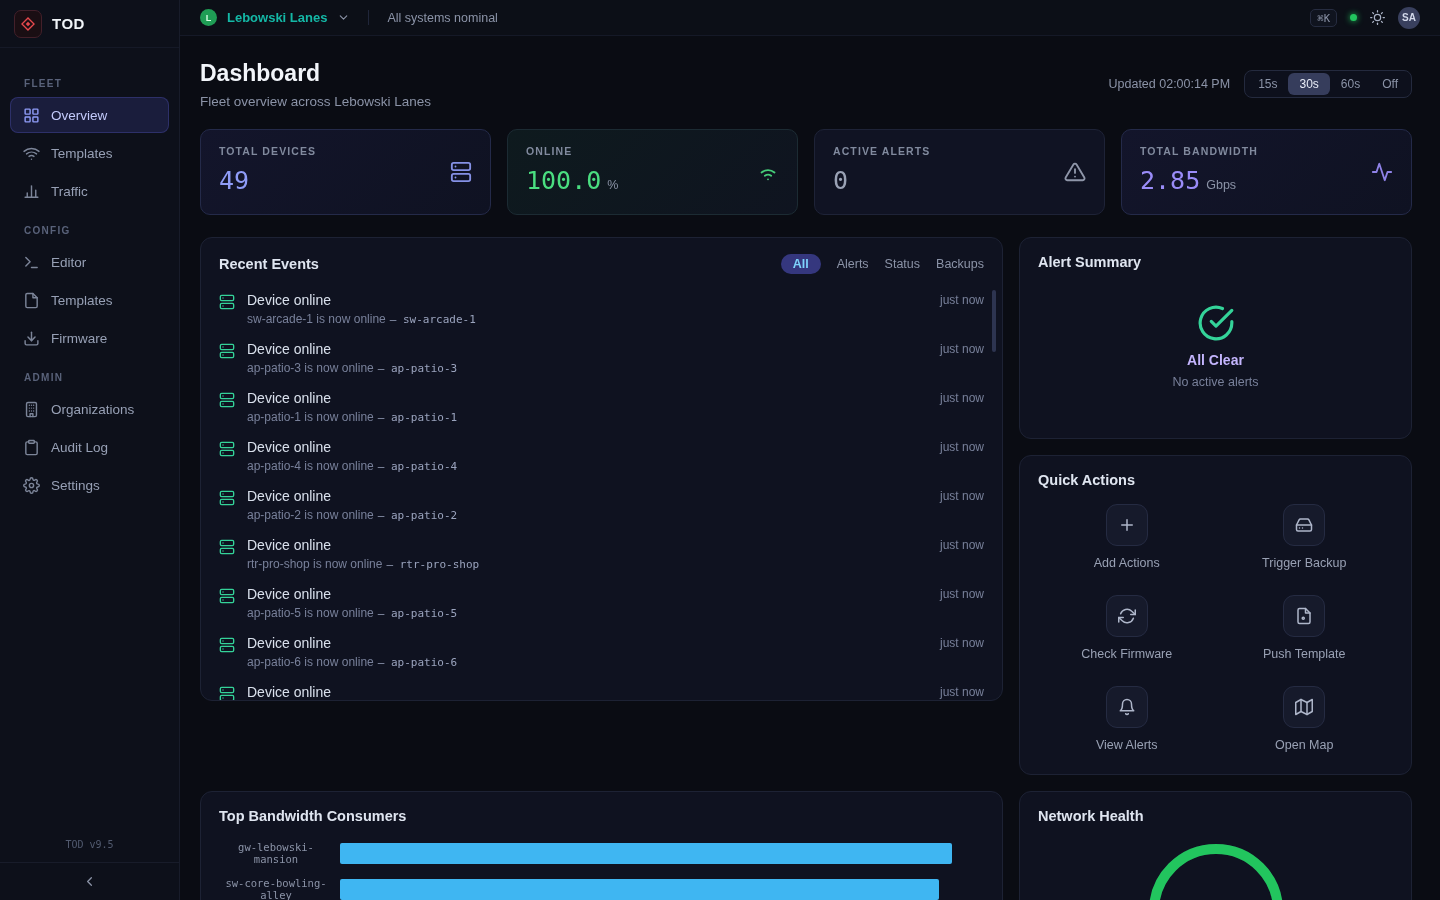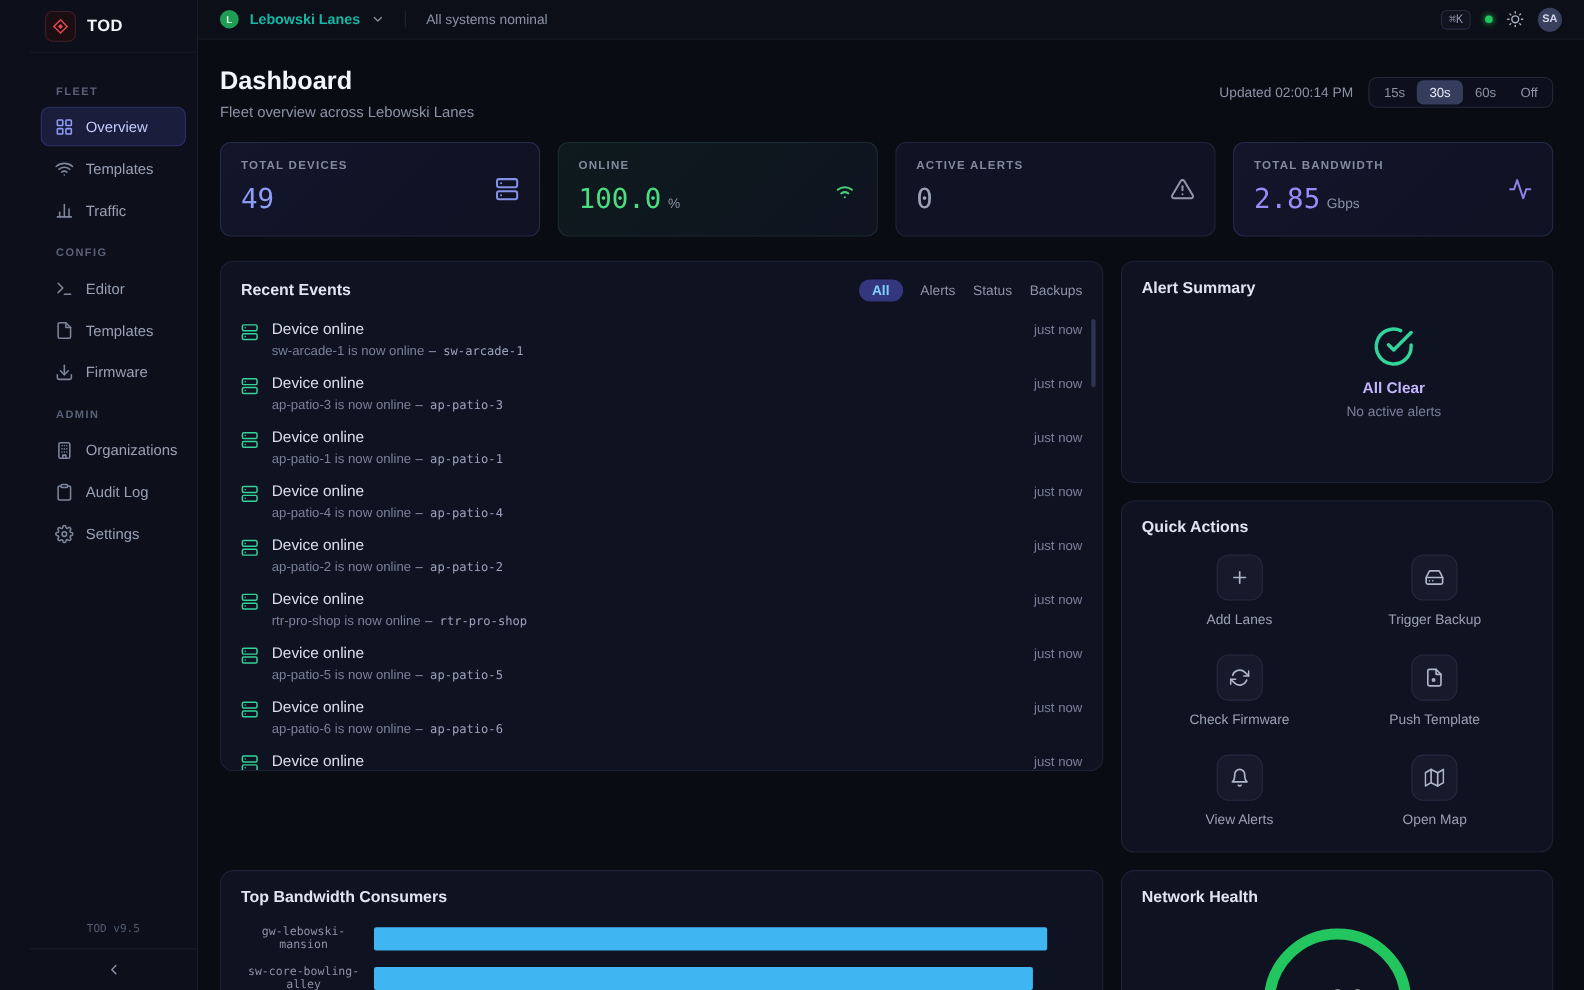--- a/index.html
+++ b/index.html
@@ -2,21 +2,21 @@
 <html><head>
 <meta charset="utf-8">
 <style>
   * { margin:0; padding:0; box-sizing:border-box; }
   html,body { width:1440px; height:900px; overflow:hidden; background:#0a0c13; color:#e2e8f0;
               font-family:"Liberation Sans","DejaVu Sans",sans-serif; }
   svg { display:block; }
 
   
   .sidebar { position:fixed; left:0; top:0; width:180px; height:900px; background:#0d101a;
-             border-right:1px solid #181c2a; display:flex; flex-direction:column; z-index:5;padding-left:27px; }
+             border-right:1px solid #181c2a; display:flex; flex-direction:column; z-index:5; }
   .sb-header { display:flex; align-items:center; gap:10px; height:48px; padding:0 14px;
                border-bottom:1px solid #151927; flex:0 0 48px; }
   .logo-box { width:28px; height:28px; border-radius:7px; background:#1a0e13; border:1px solid #43202a;
               display:flex; align-items:center; justify-content:center; color:#e5484d; }
   .logo-text { font-weight:700; font-size:15px; letter-spacing:.5px; color:#f1f5f9; }
   nav.sb-nav { flex:1; padding-top:14px; overflow:hidden; }
   .sb-section { font-size:10px; font-weight:700; letter-spacing:1.3px; color:#59627a; margin:16px 0 8px 24px; }
   .sb-item { display:flex; align-items:center; gap:11px; height:36px; margin:2px 10px; padding:0 12px;
              border-radius:8px; border:1px solid transparent; color:#97a0b5; font-size:13.5px; cursor:pointer; }
   .sb-item .nav-ic { color:#7c8599; }
@@ -85,21 +85,21 @@
   .event { display:flex; gap:12px; padding:7px 0; align-items:flex-start; }
   .event .e-icon { color:#34d399; margin-top:3px; flex:0 0 16px; }
   .e-title { font-size:14px; color:#d9e0ec; }
   .e-sub { font-size:12px; color:#78809a; margin-top:3px; }
   .e-sub .dev { font-family:"DejaVu Sans Mono",monospace; font-size:11px; color:#9aa3bd; margin-left:4px; }
   .e-time { margin-left:auto; font-size:12px; color:#78809a; padding-top:2px; white-space:nowrap; }
   .scroll-thumb { position:absolute; right:6px; top:52px; width:4px; height:62px; border-radius:2px;
                   background:#2d3450; cursor:pointer; }
 
   
-  .alert-panel { height:202px; display:flex; flex-direction:row; }
+  .alert-panel { height:202px; display:flex; flex-direction:column; }
   .alert-body { flex:1; display:flex; flex-direction:column; align-items:center; justify-content:center; gap:7px; }
   .check-icon { color:#34d399; margin-bottom:3px; }
   .all-clear { color:#c4b5fd; font-size:14px; font-weight:600; }
   .no-alerts { color:#78809a; font-size:12.5px; }
 
   
   .qa-panel { height:320px; }
   .qa-grid { display:grid; grid-template-columns:1fr 1fr; margin-top:16px; row-gap:25px; }
   .qa { display:flex; flex-direction:column; align-items:center; gap:10px; cursor:pointer; }
   .qa .qa-icon { width:42px; height:42px; border-radius:11px; background:#161a2b; border:1px solid #252b42;
@@ -511,21 +511,21 @@
         <div class="panel qa-panel">
           <div class="panel-title">Quick Actions</div>
           <div class="qa-grid">
             <div class="qa">
               <span class="qa-icon">
                   <svg width="18" height="18" viewBox="0 0 24 24" fill="none" stroke="currentColor" stroke-width="2" stroke-linecap="round">
                     <line x1="12" y1="5" x2="12" y2="19"></line>
                     <line x1="5" y1="12" x2="19" y2="12"></line>
                   </svg>
                 </span>
-              <span class="qa-label">Add Lanes</span>
+              <span class="qa-label">Add Actions</span>
             </div>
             <div class="qa">
               <span class="qa-icon">
                   <svg width="18" height="18" viewBox="0 0 24 24" fill="none" stroke="currentColor" stroke-width="2" stroke-linecap="round" stroke-linejoin="round">
                     <line x1="22" y1="12" x2="2" y2="12"></line>
                     <path d="M5.45 5.11L2 12v6a2 2 0 0 0 2 2h16a2 2 0 0 0 2-2v-6l-3.45-6.89A2 2 0 0 0 16.76 4H7.24a2 2 0 0 0-1.79 1.11z"></path>
                     <line x1="6" y1="16" x2="6.01" y2="16"></line>
                     <line x1="10" y1="16" x2="10.01" y2="16"></line>
                   </svg>
                 </span>

